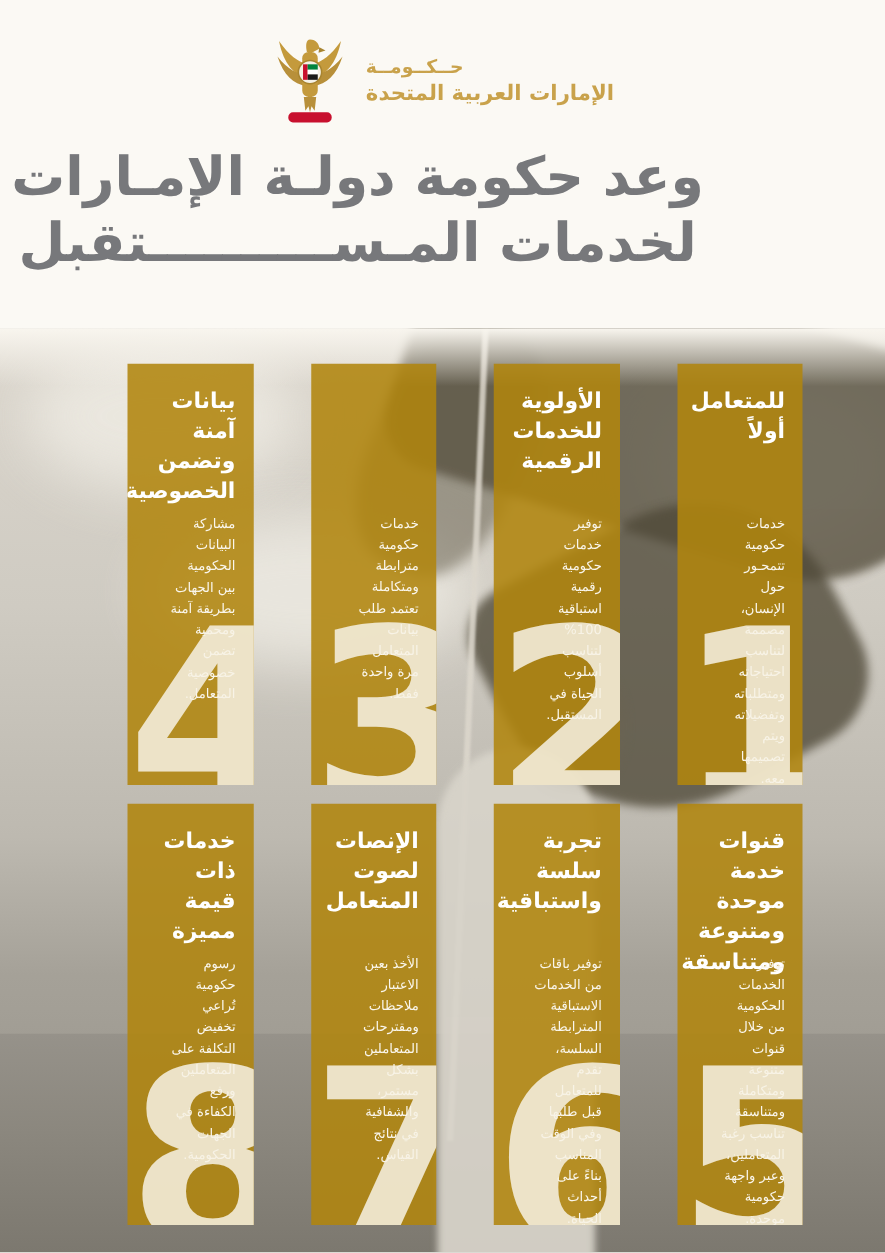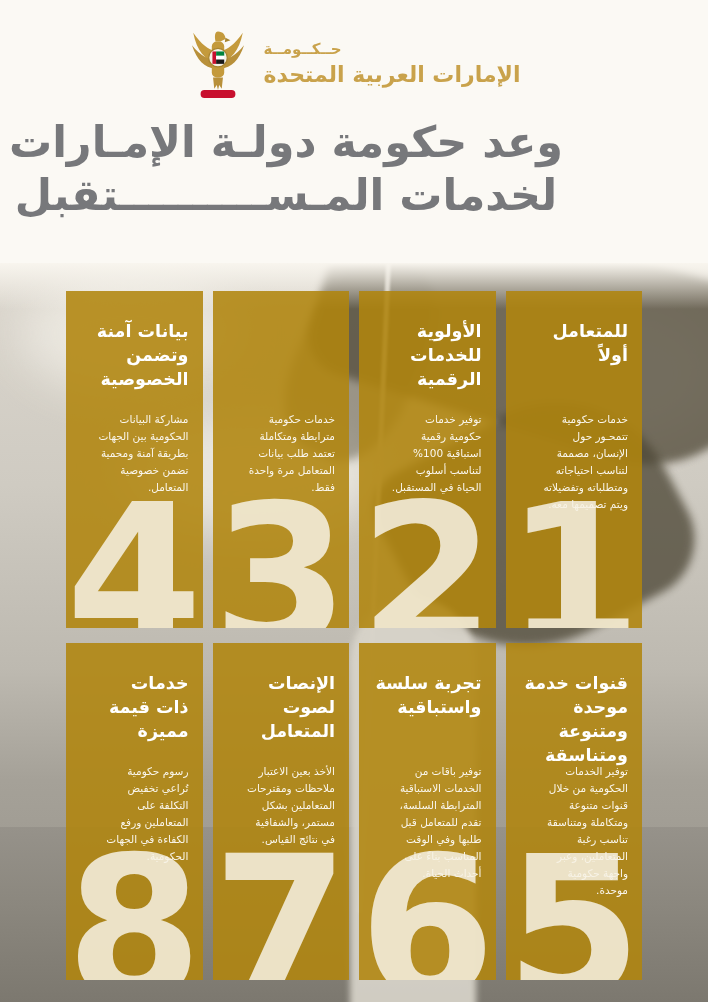--- a/index.html
+++ b/index.html
@@ -19,27 +19,27 @@
   .flagB{position:absolute;left:398px;top:150px;width:280px;height:230px;background:#4f4938;opacity:.78;filter:blur(4px);border-radius:40px 120px 60px 140px;transform:rotate(-28deg);}
   .flagC{position:absolute;left:300px;top:-10px;width:120px;height:210px;background:#6b6452;opacity:.55;filter:blur(5px);transform:rotate(24deg);border-radius:40%;}
   .pole{position:absolute;left:372px;top:-10px;width:5px;height:660px;background:#ddd8cd;opacity:.85;transform:rotate(2.5deg);filter:blur(1px);}
   .hands{position:absolute;left:418px;top:268px;width:80px;height:100px;background:#6b6452;opacity:.8;filter:blur(5px);border-radius:45%;}
   .person{position:absolute;left:350px;top:335px;width:126px;height:420px;background:#d8d4ca;opacity:.92;filter:blur(3px);border-radius:63px 63px 10px 10px;}
   .photo-fade{position:absolute;left:0;top:0;width:708px;height:46px;background:linear-gradient(180deg,#f8f5ee 0%,rgba(248,245,238,0) 100%);}
   
   .logo-row{position:absolute;top:24px;left:0;width:708px;display:flex;direction:ltr;justify-content:center;align-items:center;gap:14px;}
   .logo-text{display:flex;flex-direction:column;align-items:flex-end;direction:rtl;}
   .logo-text .gov{color:#c9a24b;font-size:15px;font-weight:bold;line-height:1.5;}
-  .logo-text .country{color:#c9a24b;font-size:22px;font-weight:bold;line-height:1.3;}
+  .logo-text .country{color:#c9a24b;font-size:17px;font-weight:bold;line-height:1.3;}
   .title-block{position:absolute;top:116px;left:0;width:572px;text-align:center;color:#77787b;font-weight:bold;}
   .title-line1{font-size:43px;line-height:1.25;}
   .title-line2{font-size:43px;line-height:1.2;}
   
   .grid{position:absolute;top:291px;left:66px;width:576px;display:grid;grid-template-columns:repeat(4,1fr);column-gap:10px;row-gap:15px;grid-auto-rows:337px;}
-  .card{position:relative;overflow:hidden;background:rgba(177,133,14,0.88);color:#ffffff;padding:28px 14px;box-sizing:border-box;}
+  .card{position:relative;overflow:hidden;background:rgba(177,133,14,0.88);color:#ffffff;padding:18px 14px;box-sizing:border-box;margin-left:36px;}
   .card-title{font-size:17.5px;font-weight:bold;line-height:1.38;white-space:pre-line;text-align:right;}
   .card-body{position:absolute;top:120px;right:14px;left:32px;font-size:10.5px;line-height:1.62;text-align:right;color:#faf6ec;}
   .card-num{position:absolute;bottom:-46px;left:0;right:0;text-align:center;font-size:196px;font-weight:bold;line-height:1;color:rgba(247,242,229,0.85);direction:ltr;}
 </style>
 </head>
 <body>
 
 <div class="poster">
 
   <div class="photo">

